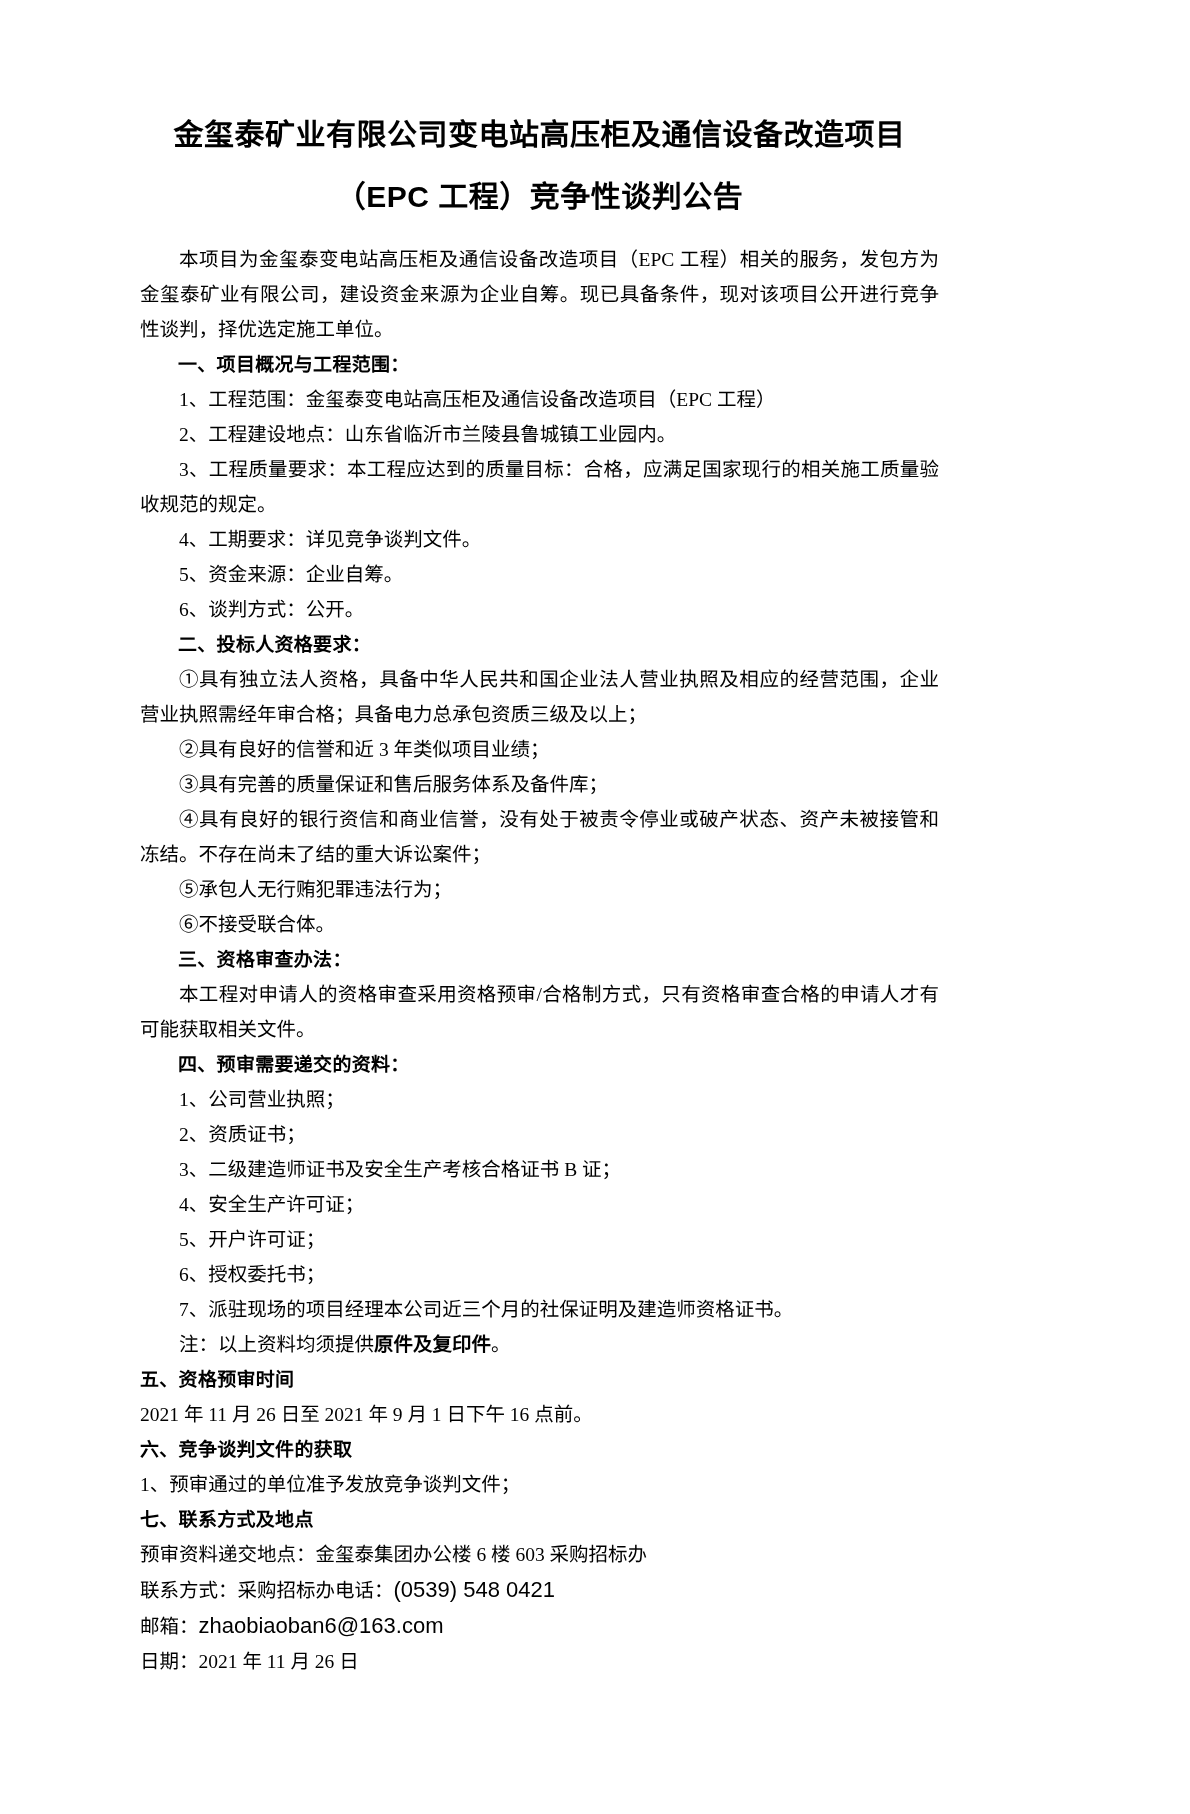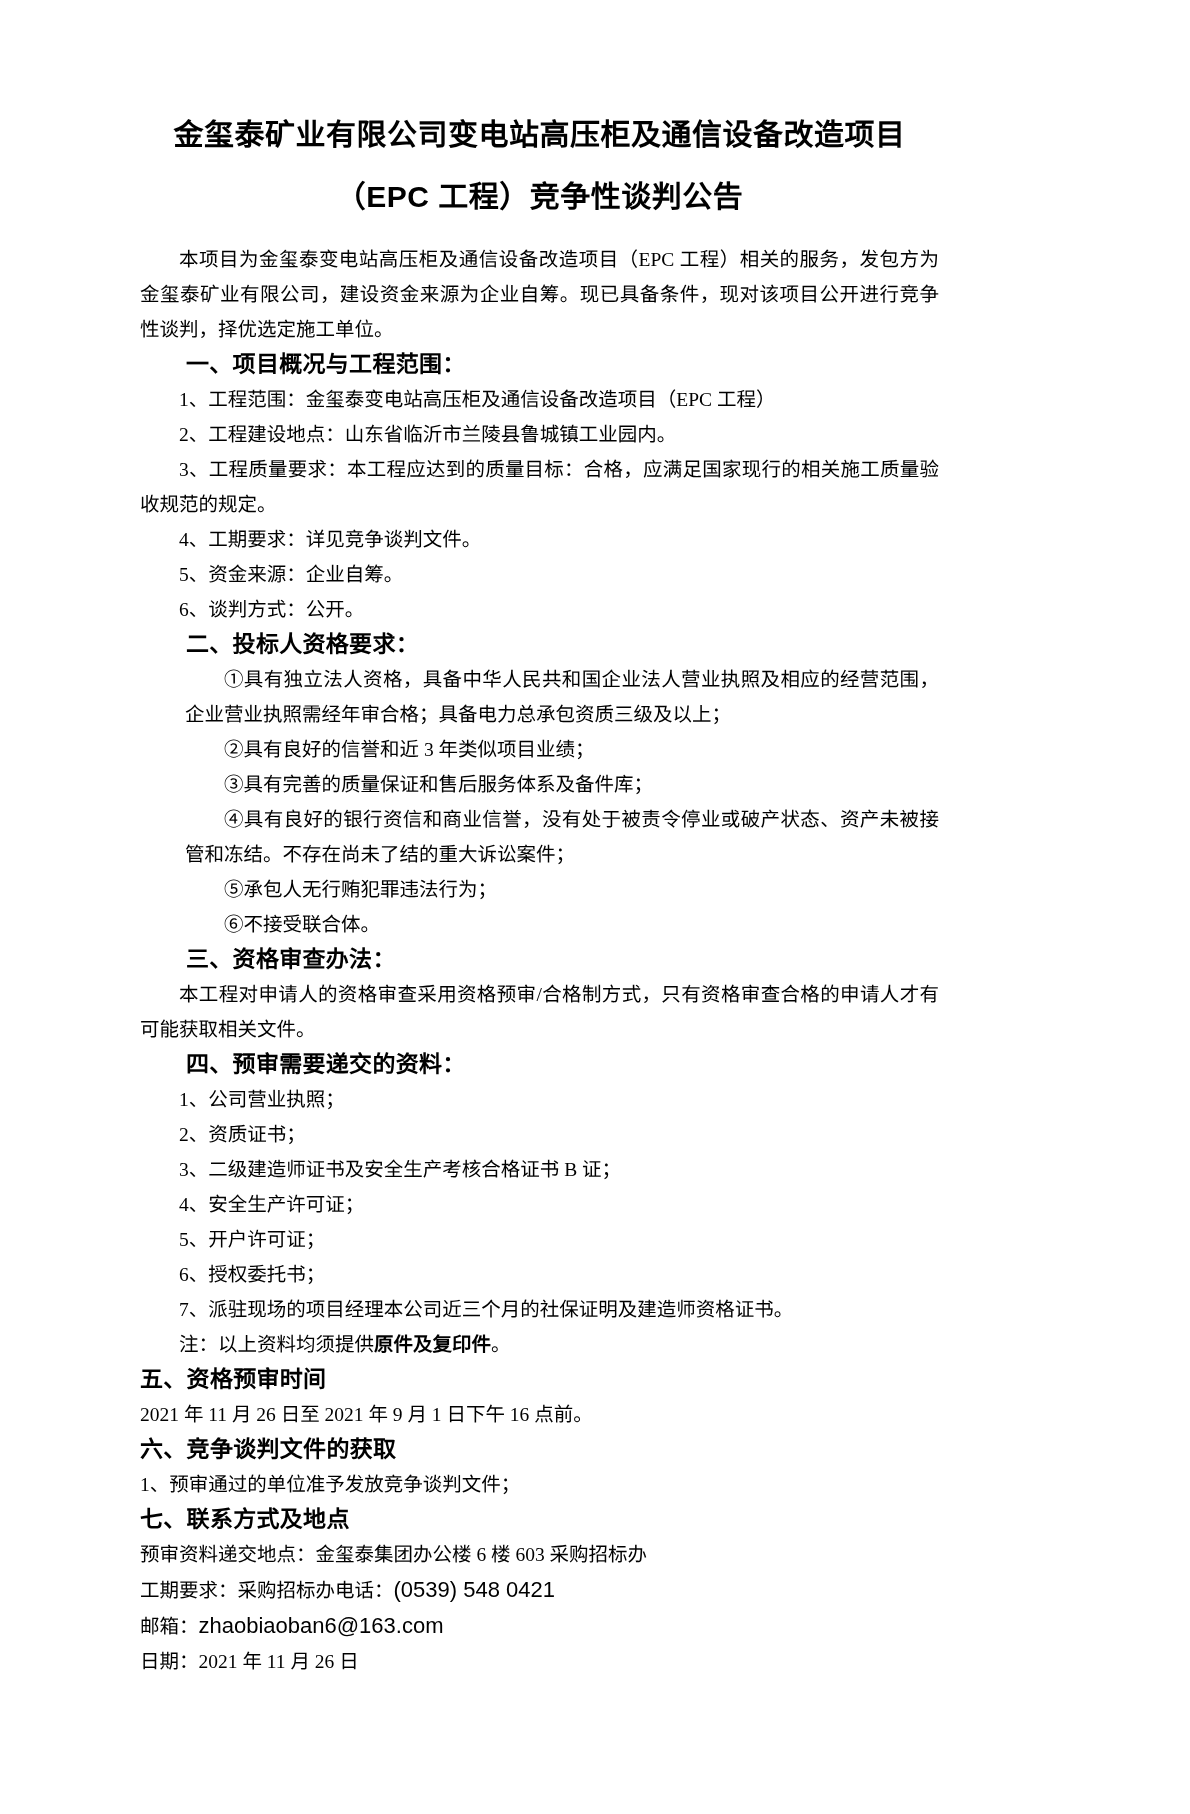--- a/index.html
+++ b/index.html
@@ -38,35 +38,34 @@
     line-height: 35px;
     text-align: justify;
     text-justify: inter-ideograph;
   }
   .para {
     text-indent: 2em;
   }
   .heading {
     font-family: "Liberation Sans", "DejaVu Sans", sans-serif;
     font-weight: bold;
-    font-size: 23px;
+    font-size: 19px;
     line-height: 35px;
     text-indent: 2em;
     margin: 0;
     letter-spacing: 0.3px;
   }
   .item {
     text-indent: 2em;
   }
   .flush {
     text-indent: 0;
   }
   .circled {
     text-indent: 2em;
-    margin-left: 45px;
   }
   b.emph {
     font-family: "Liberation Sans", "DejaVu Sans", sans-serif;
     font-weight: bold;
   }
   .latin {
     font-family: "Liberation Sans", "DejaVu Sans", sans-serif;
     font-size: 22px;
   }
 </style>
@@ -109,17 +108,17 @@
   <p class="item"><span>注：以上资料均须提供</span><b class="emph">原件及复印件</b><span>。</span></p>
 
   <p class="heading flush">五、资格预审时间</p>
   <p class="flush">2021 年 11 月 26 日至 2021 年 9 月 1 日下午 16 点前。</p>
 
   <p class="heading flush">六、竞争谈判文件的获取</p>
   <p class="flush">1、预审通过的单位准予发放竞争谈判文件；</p>
 
   <p class="heading flush">七、联系方式及地点</p>
   <p class="flush"><span>预审资料递交地点：</span><span>金玺泰集团办公楼 6 楼 603 采购招标办</span></p>
-  <p class="flush contact-row"><span>工期要求：</span><span>采购招标办</span><span class="gap"></span><span>电话：</span><span class="latin">(0539) 548 0421</span></p>
+  <p class="flush contact-row"><span>联系方式：</span><span>采购招标办</span><span class="gap"></span><span>电话：</span><span class="latin">(0539) 548 0421</span></p>
   <p class="flush"><span>邮箱：</span><span class="latin">zhaobiaoban6@163.com</span></p>
   <p class="flush"><span>日期：</span><span>2021 年 11 月 26 日</span></p>
 
 </div>
 
 </body></html>

